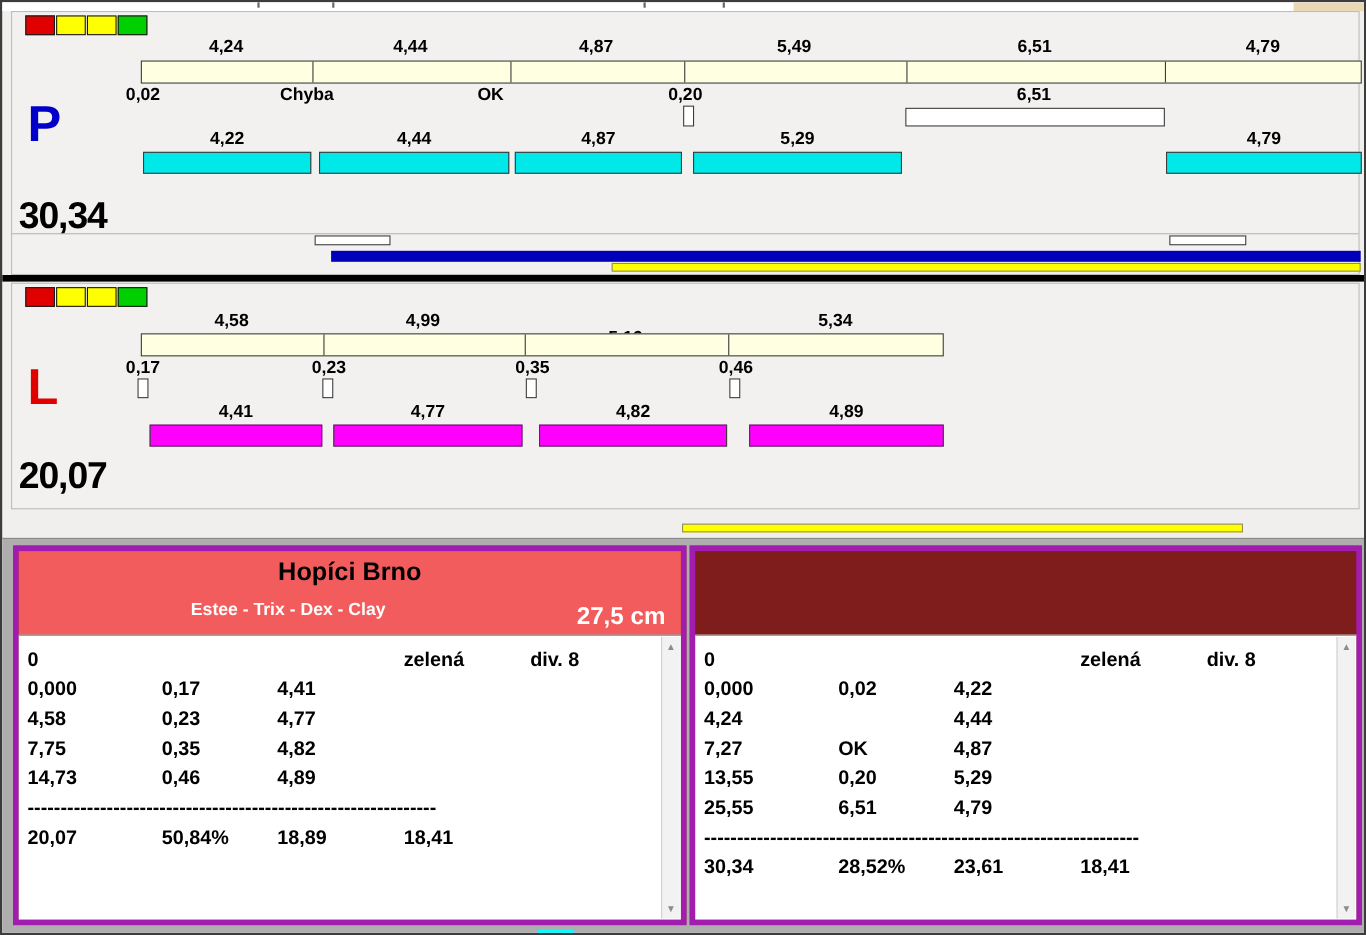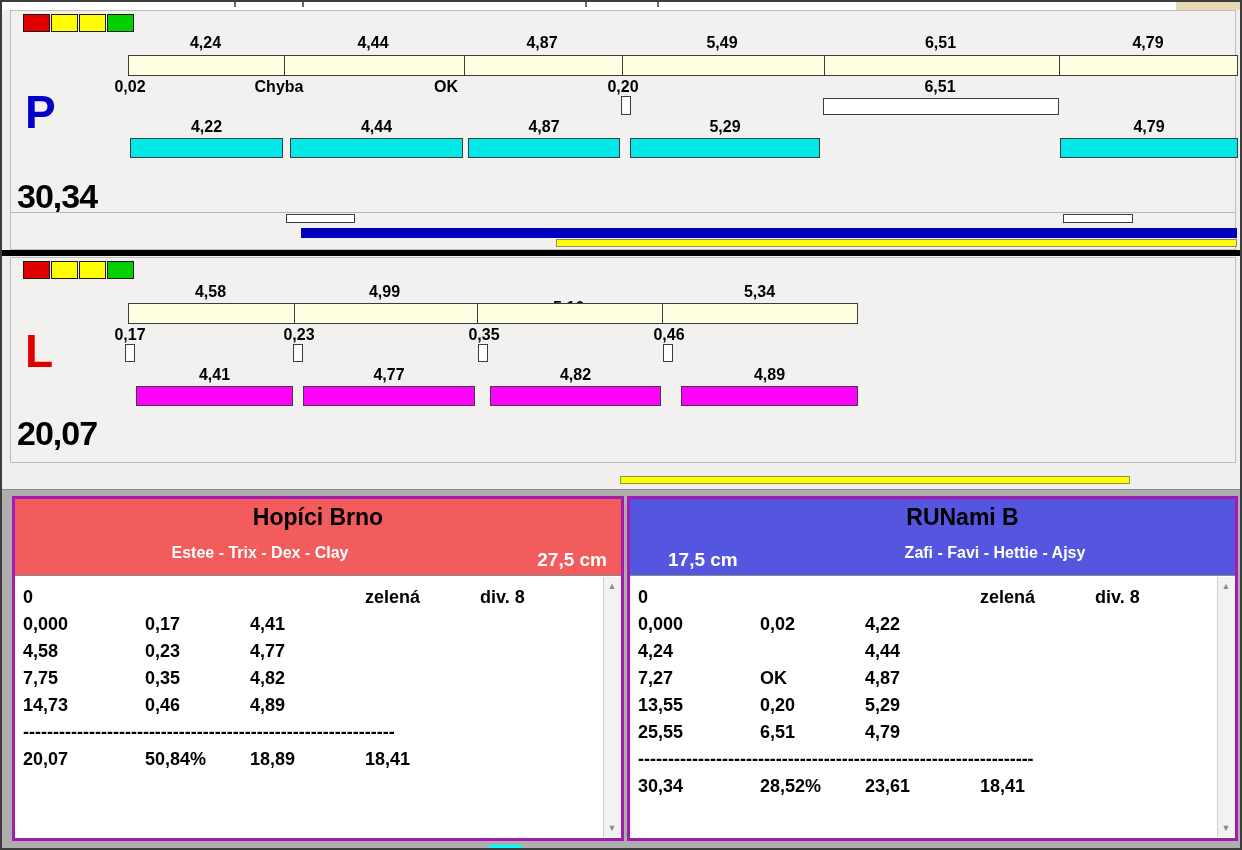--- a/index.html
+++ b/index.html
@@ -21,25 +21,25 @@
   .bar i{position:absolute;top:0;bottom:0;width:1px;background:#3c3c3c}
   .tickbox{position:absolute;background:#ffffff;border:1px solid #3c3c3c}
   .lane-letter{position:absolute;font-size:46px;font-weight:bold;line-height:1}
   .lane-total{position:absolute;font-size:34px;font-weight:bold;color:#000;letter-spacing:-1px;line-height:1}
   .hline{position:absolute;left:0;right:0;height:1px;background:#b5b5b5}
   .progress{position:absolute}
   .divider{position:absolute;left:0;width:1242px;height:6px;background:#000}
 
   
   .bottom{position:absolute;left:0;top:487px;width:1242px;height:361px;background:#aeaeae;border-top:1px solid #8a8a8a}
-  .team{position:absolute;top:6px;height:345px;border:3px solid #a21caf;background:#7f1d1d}
+  .team{position:absolute;top:6px;height:345px;border:5px solid #a21caf;background:#7f1d1d}
   .team-header{position:relative;height:76px}
   .team-name{position:absolute;top:5px;text-align:center;font-size:23px;font-weight:bold;color:#000;white-space:nowrap}
   .team-dogs{position:absolute;bottom:13px;font-size:16px;font-weight:bold;color:#fff;text-align:center;white-space:nowrap}
-  .team-height{position:absolute;bottom:4px;font-size:19px;font-weight:bold;color:#fff;white-space:nowrap}
+  .team-height{position:absolute;bottom:4px;font-size:22px;font-weight:bold;color:#fff;white-space:nowrap}
   .team-data{position:absolute;top:76px;left:0;right:0;bottom:0;background:#fff;border-top:1px solid #888;padding:8px 22px 8px 8px;overflow:hidden}
   .drow{display:grid;grid-template-columns:122px 105px 115px 115px 1fr;font-size:18px;font-weight:bold;line-height:27px;color:#000}
   .drow span{white-space:nowrap}
   .dsep{font-size:18px;font-weight:bold;line-height:27px;white-space:nowrap;overflow:hidden;color:#000}
   .scroll{position:absolute;top:1px;right:1px;bottom:1px;width:17px;background:#f2f2f2;border-left:1px solid #cfcfcf}
   .sarrow{position:absolute;left:0;right:0;height:16px;text-align:center;font-size:9px;color:#8d8d8d;line-height:16px;cursor:pointer;user-select:none}
   .sarrow.up{top:1px}
   .sarrow.down{bottom:1px}
   .timestamp{position:absolute;left:494px;top:6px;width:264px;height:31px;background:#fff;border:1px solid #2f2f2f;z-index:5;text-align:center;font-size:20px;line-height:29px;color:#000;white-space:nowrap}
   .footer-marker{position:absolute;left:487px;top:355px;width:33px;height:8px}
@@ -218,25 +218,20 @@
         </div>
         <div class="scroll">
           <span class="sarrow up">▲</span>
           <span class="sarrow down">▼</span>
         </div>
       </div>
     </div>
 
 
     <div class="team" style="left:625px;width:611px">
-      <div class="team-header" style="background-color: rgb(84, 86, 224);">
-        <div class="team-name" style="left:60px;right:0">RUNami B</div>
-        <div class="team-dogs" style="left:120px;width:490px">Zafi - Favi - Hettie - Ajsy</div>
-        <div class="team-height" style="left:38px">17,5 cm</div>
-      </div>
       <div class="team-data">
         <div class="drow">
           <span>0</span>
           <span></span>
           <span></span>
           <span>zelená</span>
           <span>div. 8</span>
         </div>
         <div class="drow">
           <span>0,000</span>

